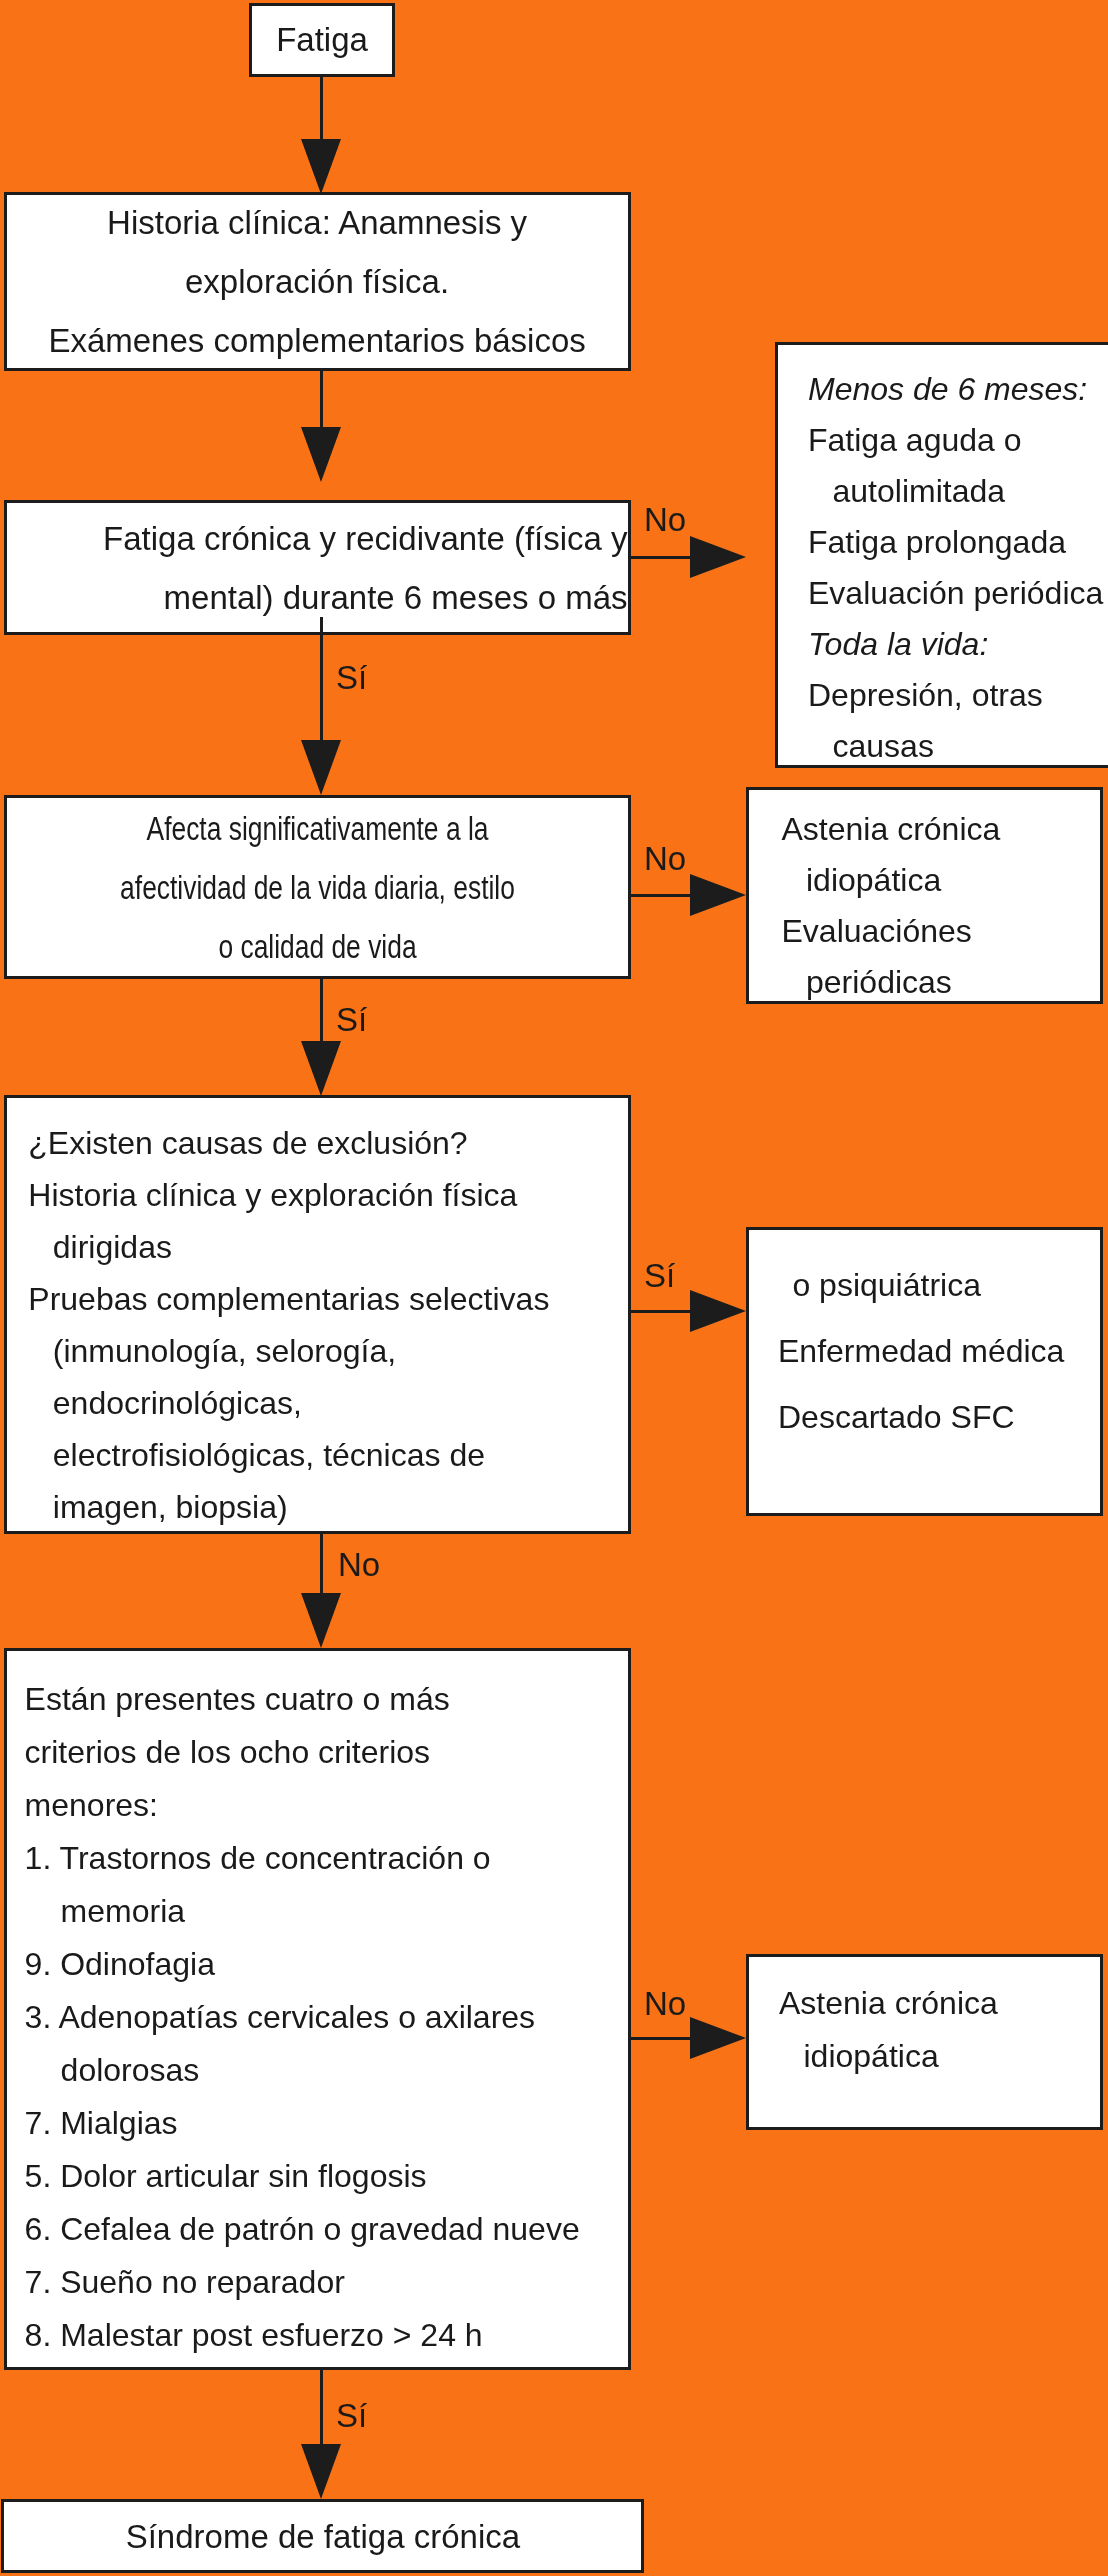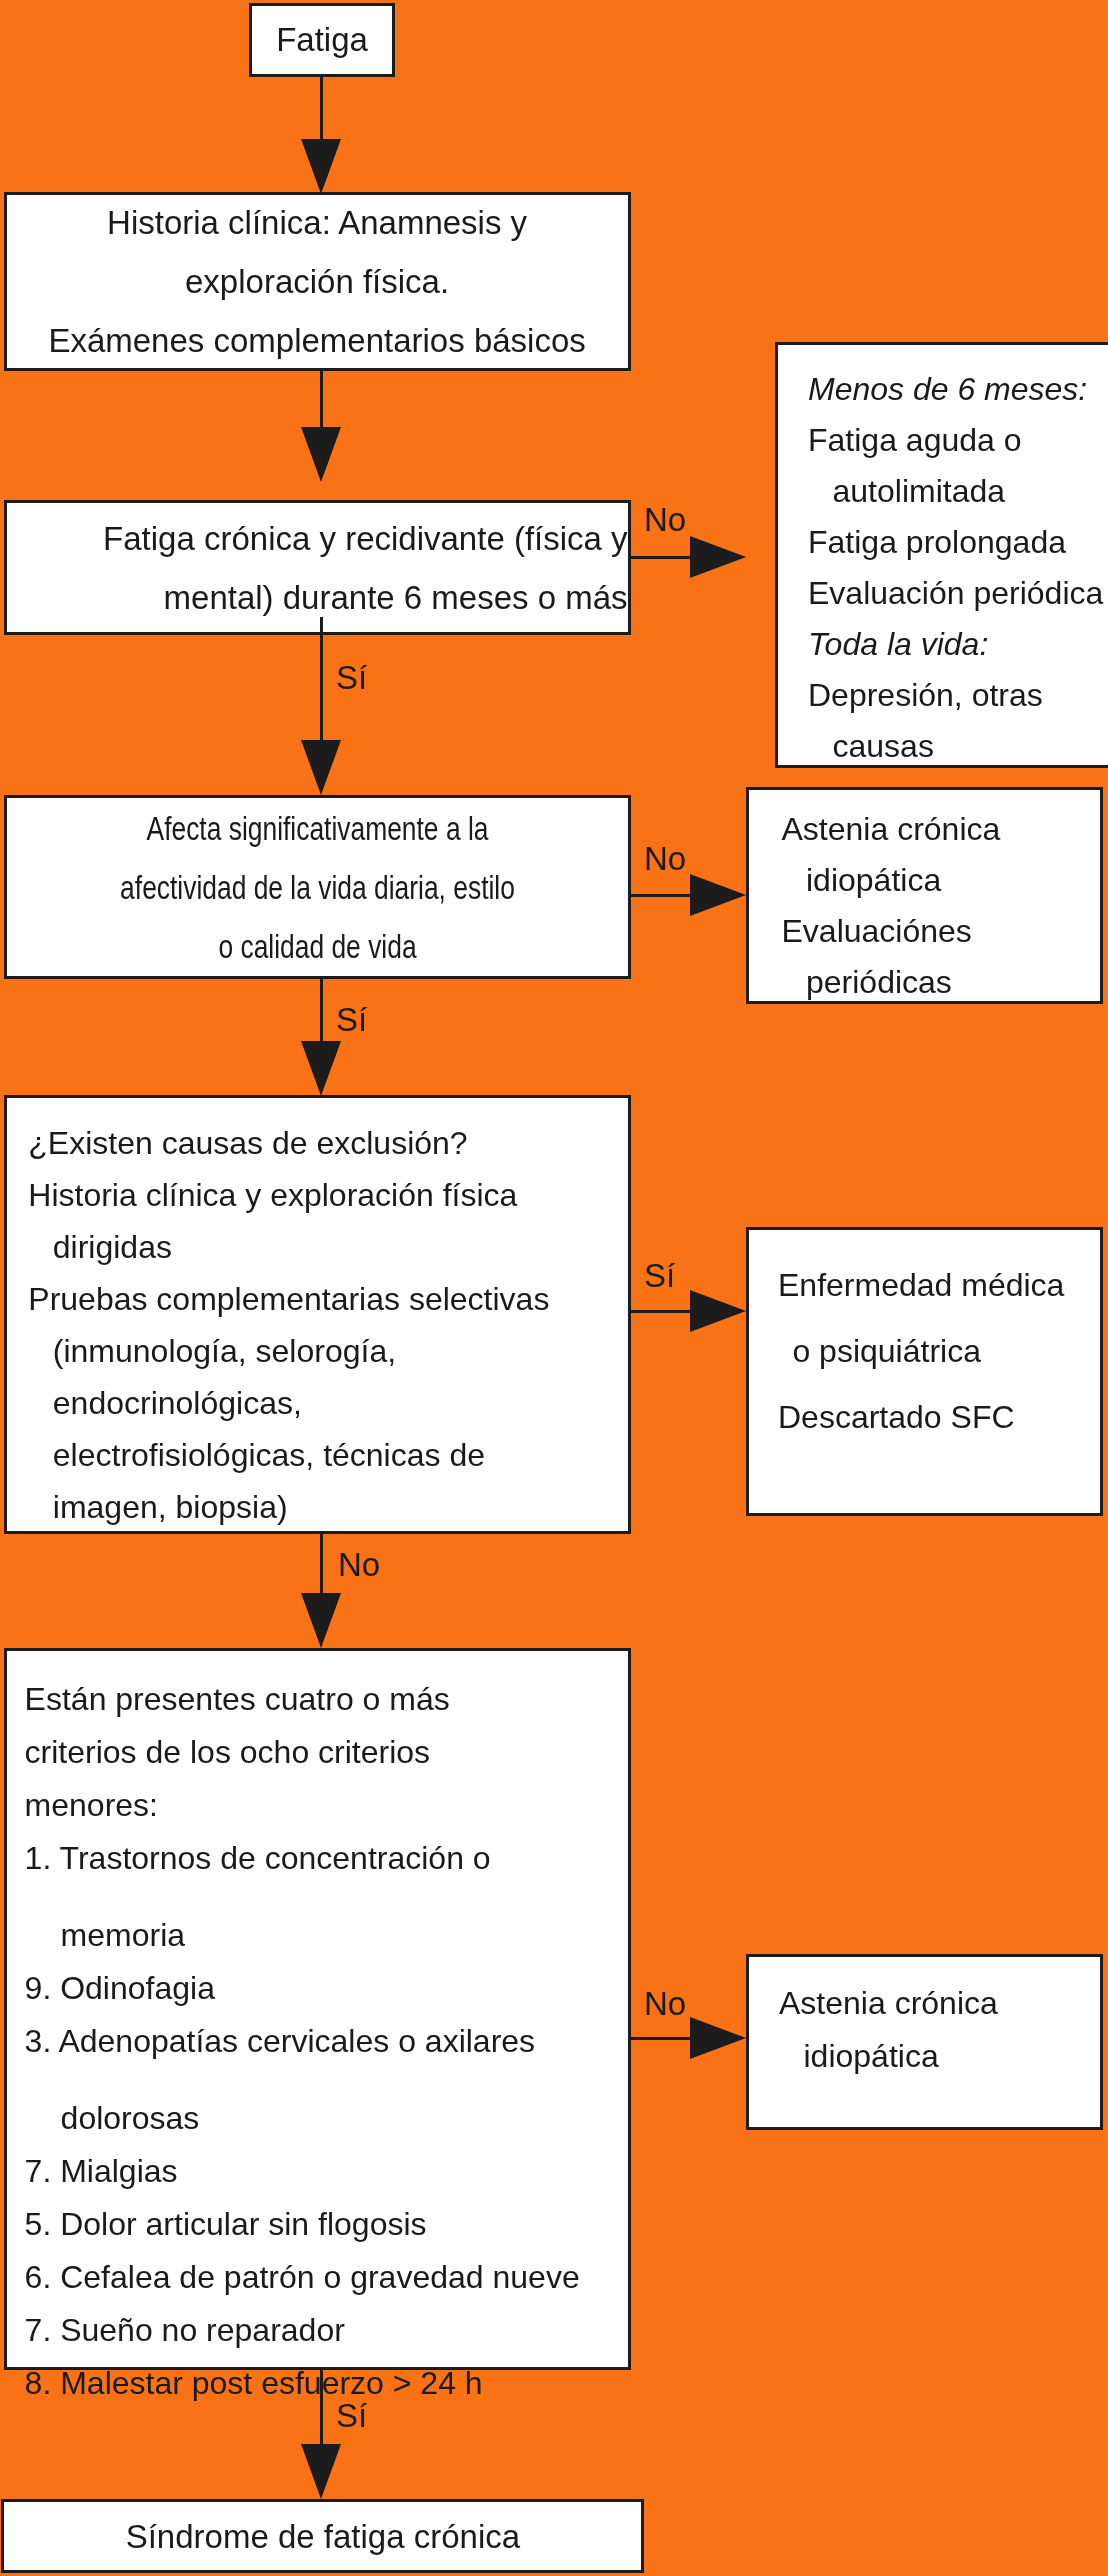--- a/index.html
+++ b/index.html
@@ -16,21 +16,21 @@
     border:3.6px solid #1c1c1c;
     box-sizing:border-box;
   }
   .center-box{
     display:flex;flex-direction:column;justify-content:center;
     text-align:center;font-size:33px;line-height:59px;
   }
   .left-box{font-size:32px;}
   .line{display:block;white-space:nowrap;}
   .ind{padding-left:24.5px;}
-  .ind2{padding-left:36px;margin-top:24px;}
+  .ind2{padding-left:36px;}
   .ind-sm{padding-left:14.4px;}
   .italic{font-style:italic;}
   .condensed{transform:scaleX(0.8);transform-origin:center center;}
   .lh71{line-height:51px;}
   .lh72{line-height:52px;}
   .lh73{line-height:53px;}
   .lh92{line-height:66px;}
   .vline{position:absolute;width:2.9px;background:#1c1c1c;}
   .hline{position:absolute;height:2.9px;background:#1c1c1c;}
   .arrow-down{
@@ -122,22 +122,22 @@
     <span class="line ind">endocrinológicas,</span>
     <span class="line ind">electrofisiológicas, técnicas de</span>
     <span class="line ind">imagen, biopsia)</span>
   </div>
 
   <div class="edge-label" style="left:644px;top:1256px;">Sí</div>
   <div class="hline" style="left:630px;top:1310px;width:61px;"></div>
   <div class="arrow-right" style="left:690px;top:1290px;"></div>
 
   <div class="box left-box lh92" style="left:746px;top:1227px;width:357px;height:289px;padding:21.7px 7.2px 0 29px;">
+    <span class="line ind-sm">o psiquiátrica</span>
     <span class="line">Enfermedad médica</span>
-    <span class="line ind-sm">o psiquiátrica</span>
     <span class="line">Descartado SFC</span>
   </div>
 
   <div class="edge-label" style="left:338px;top:1545px;">No</div>
   <div class="vline" style="left:320px;top:1534px;height:61px;"></div>
   <div class="arrow-down" style="left:301px;top:1593px;"></div>
 
   <div class="box left-box lh73" style="left:3.6px;top:1648px;width:627px;height:722px;padding:21.7px 3.6px 0 18px;">
     <span class="line">Están presentes cuatro o más</span>
     <span class="line">criterios de los ocho criterios</span>

